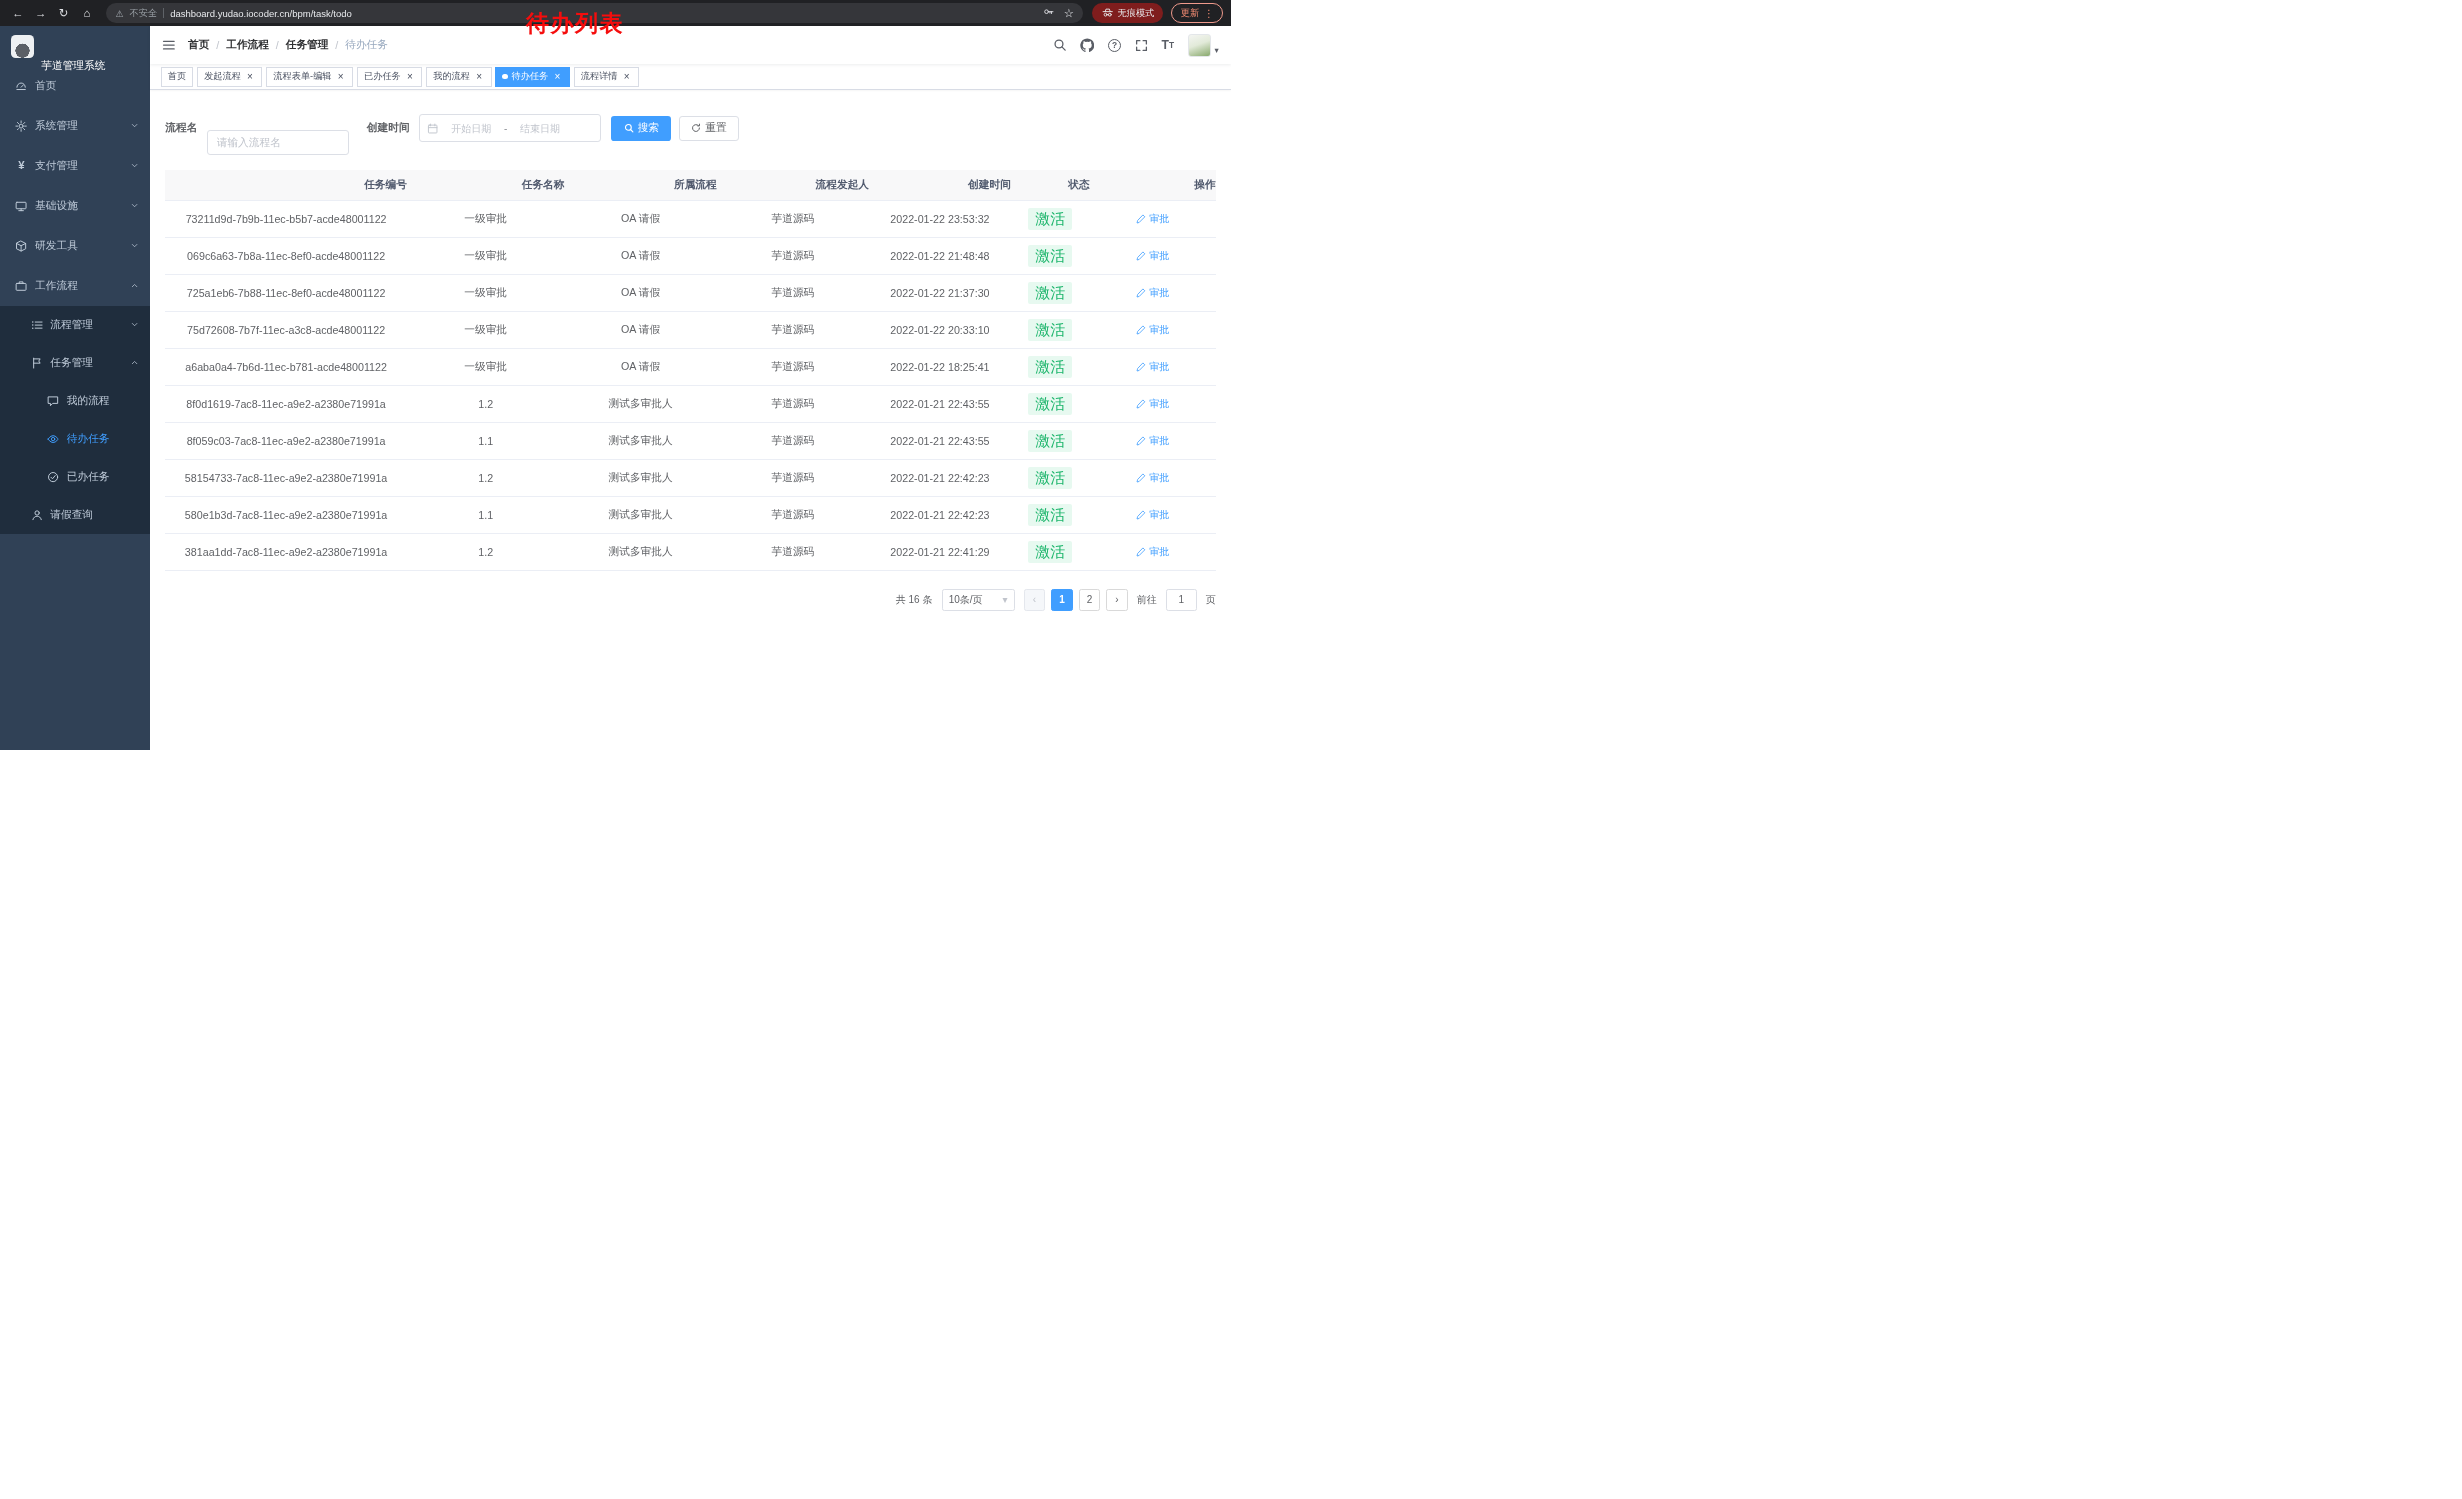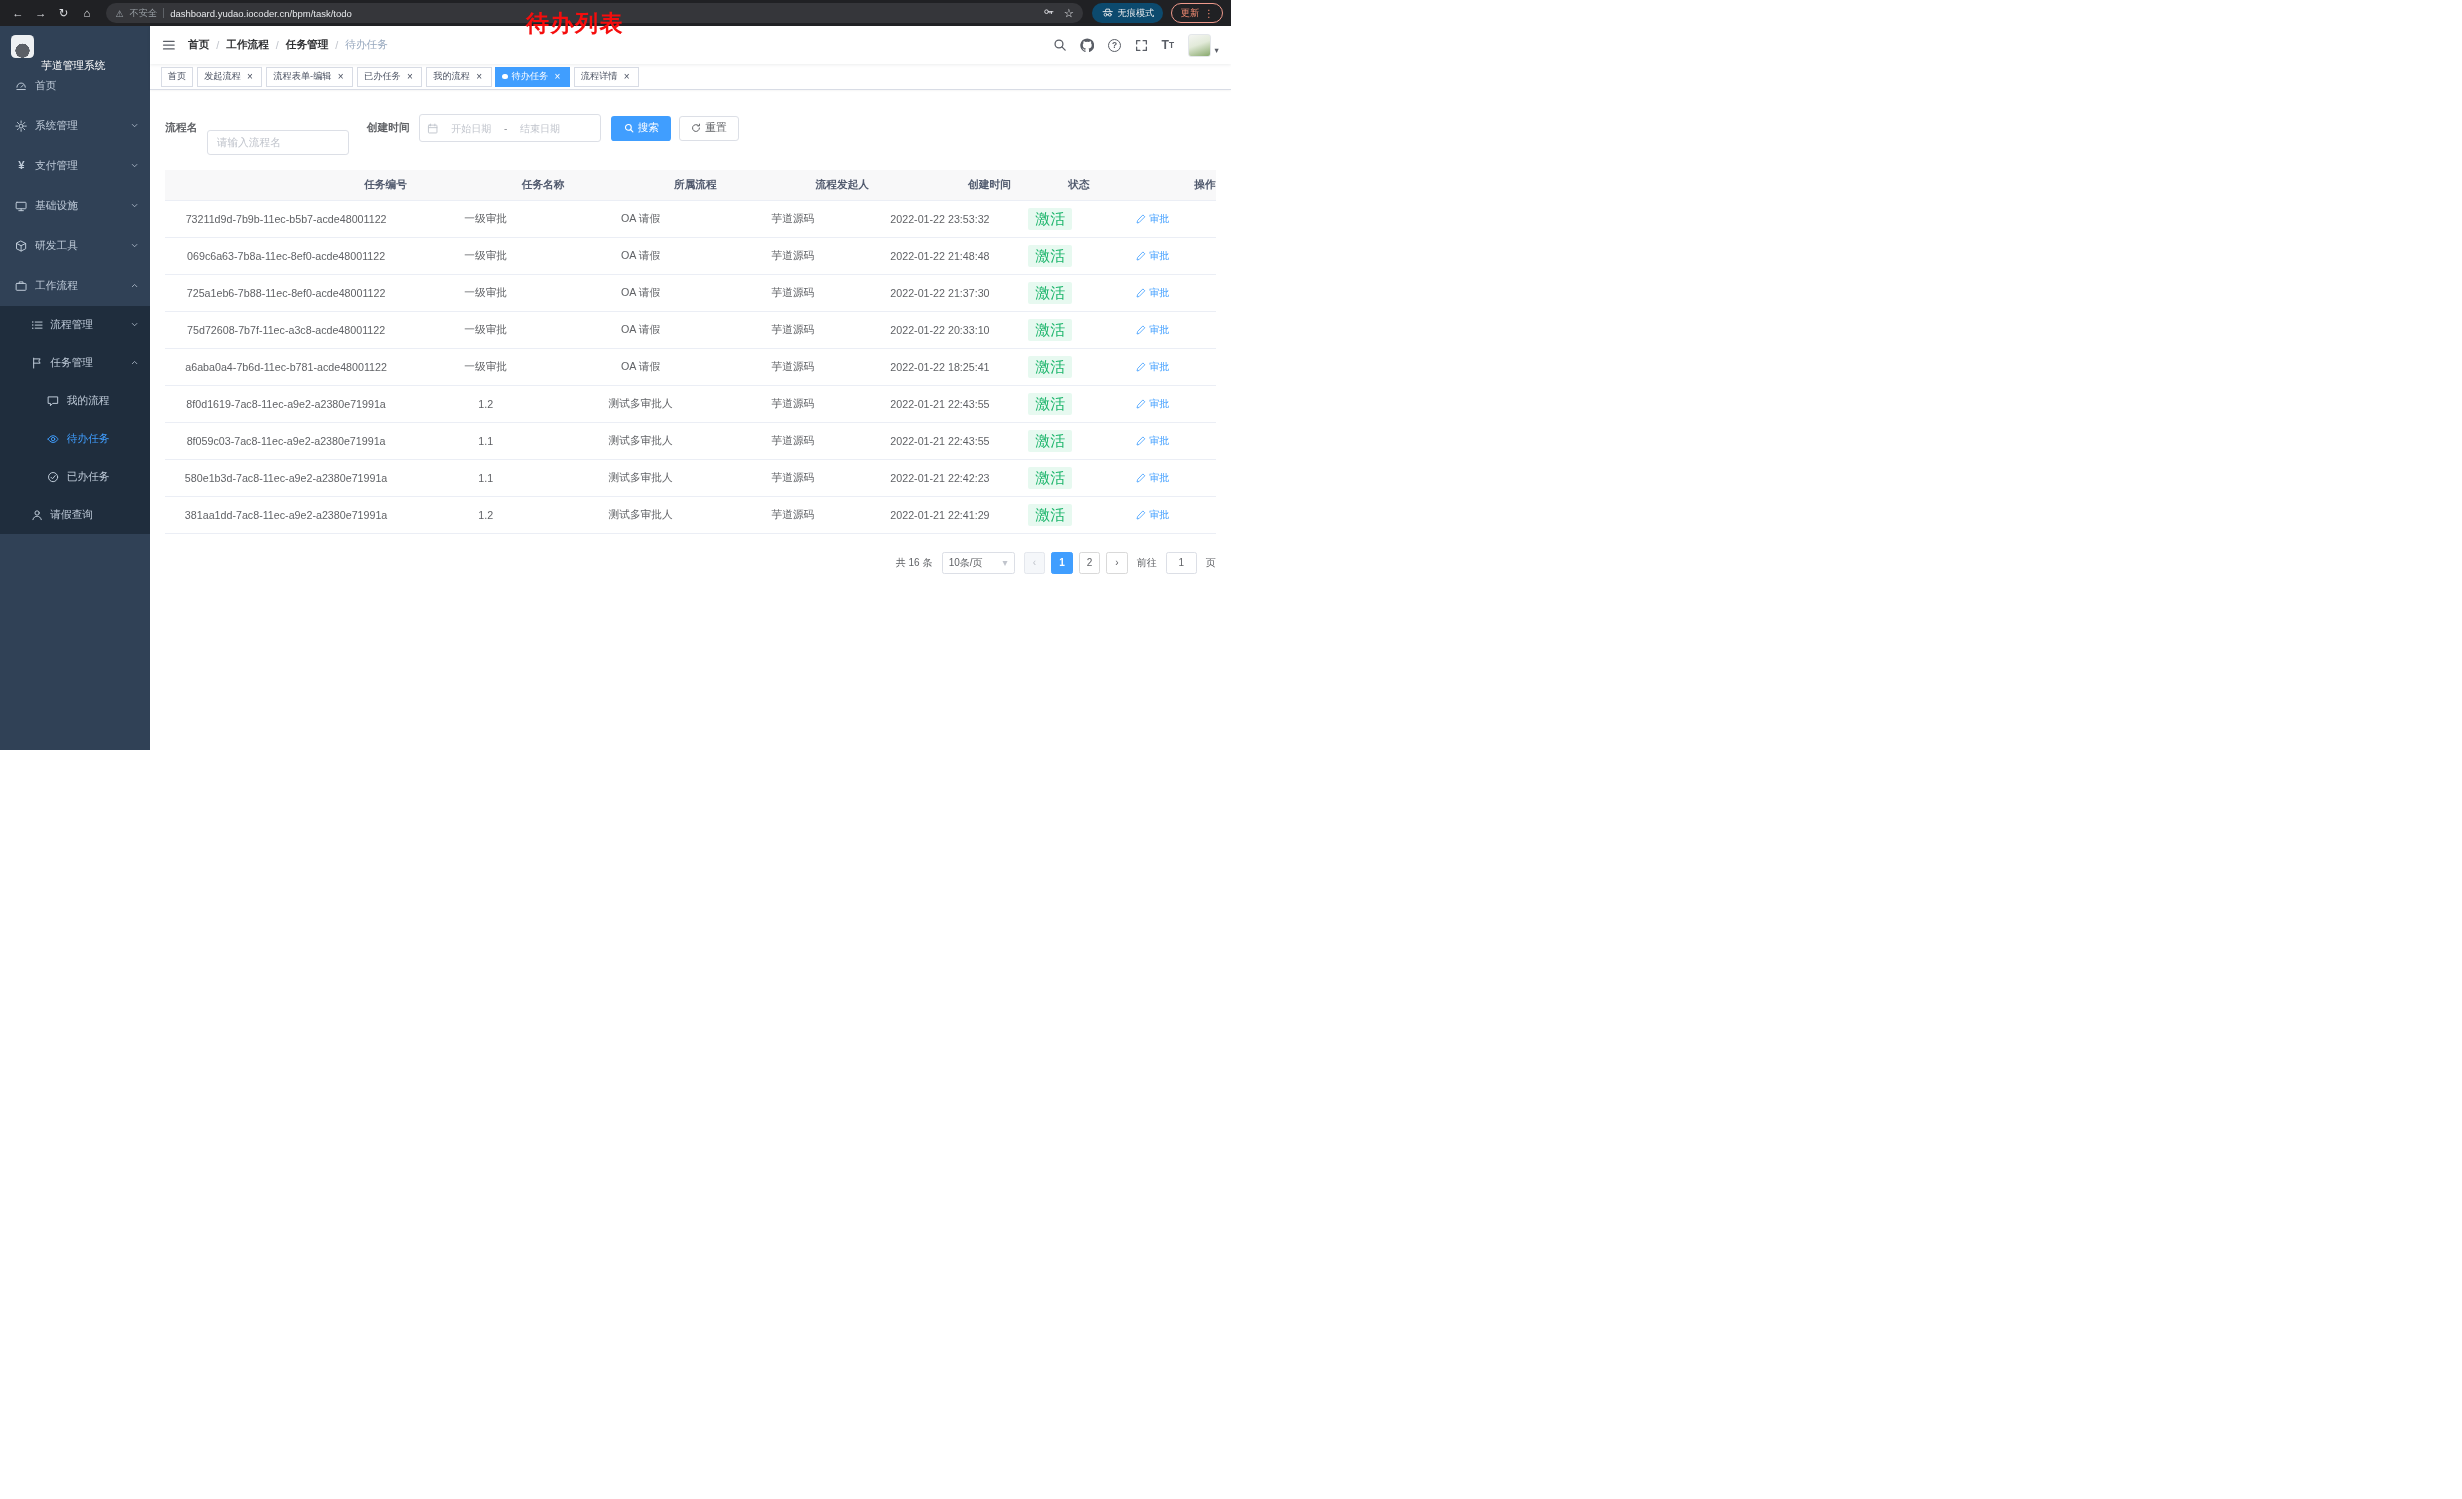--- a/index.html
+++ b/index.html
@@ -24,21 +24,21 @@
   .nav-ico{width:20px;height:20px;display:flex;align-items:center;justify-content:center;color:#dfe1e5;font-size:11.4px;border-radius:50%;flex:0 0 auto;}
   .omnibox{flex:1;height:20px;background:#35363a;border-radius:10.7px;display:flex;align-items:center;padding:0 9.2px;margin:0 6.1px;gap:6.1px;min-width:0;}
   .warn-ico{color:#9aa0a6;font-size:9.2px;}
   .sec-label{color:#9aa0a6;font-size:9.2px;white-space:nowrap;}
   .om-div{width:0.8px;height:10.7px;background:#5f6368;}
   .url-text{color:#e8eaed;font-size:9.5px;white-space:nowrap;overflow:hidden;}
   .om-spacer{flex:1;}
   .om-right{display:flex;align-items:center;gap:9.2px;color:#dfe1e5;}
   .star-ico{font-size:11.4px;color:#dfe1e5;}
   .chrome-right{display:flex;align-items:center;gap:7.6px;flex:0 0 auto;}
-  .incog-chip{display:flex;align-items:center;gap:4.6px;background:#0c4a6e;border-radius:10px;height:20px;padding:0 9.2px;color:#e8eaed;font-size:9.2px;white-space:nowrap;}
+  .incog-chip{display:flex;align-items:center;gap:4.6px;background:#7f1d1d;border-radius:10px;height:20px;padding:0 9.2px;color:#e8eaed;font-size:9.2px;white-space:nowrap;}
   .update-pill{display:flex;align-items:center;gap:4.6px;border:0.8px solid #ef9a8c;border-radius:10px;height:20px;padding:0 8.4px;color:#f28b72;font-size:9.5px;white-space:nowrap;}
   .update-pill .dots{font-size:10px;color:#f28b72;}
   .annotation{position:absolute;left:526px;top:8.4px;font-size:23px;font-weight:700;color:#f50d0d;z-index:50;letter-spacing:1.5px;white-space:nowrap;}
 
   
   .app{display:flex;height:724px;}
   .sidebar{width:150px;background:var(--sidebar-bg);color:#bfcbd9;flex:0 0 auto;font-size:10.7px;overflow:hidden;}
   .logo-row{height:40px;display:flex;align-items:center;gap:7.6px;padding:0 10.7px;}
   .logo-img{width:23px;height:23px;border-radius:4.6px;background:radial-gradient(circle at 50% 68%, #5b5f66 36%, #eef0f2 37%);flex:0 0 auto;}
   .logo-title{color:#fff;font-weight:400;font-size:10.7px;white-space:nowrap;margin-top:40px;}
@@ -529,20 +529,34 @@
               <td>2022-01-21 22:43:55</td>
               <td><span class="badge-success">激活</span></td>
               <td><a class="action-link">
                   <svg viewBox="0 0 16 16" width="10" height="10" class="si">
                     <path d="M11.5 1.9l2.6 2.6L5.1 13.5l-3.5.9.9-3.5z"></path>
                   </svg>
                   <span>审批</span>
                 </a></td>
             </tr>
             <tr>
+              <td>58154733-7ac8-11ec-a9e2-a2380e71991a</td>
+              <td>1.2</td>
+              <td>测试多审批人</td>
+              <td>芋道源码</td>
+              <td>2022-01-21 22:42:23</td>
+              <td><span class="badge-success">激活</span></td>
+              <td><a class="action-link">
+                  <svg viewBox="0 0 16 16" width="10" height="10" class="si">
+                    <path d="M11.5 1.9l2.6 2.6L5.1 13.5l-3.5.9.9-3.5z"></path>
+                  </svg>
+                  <span>审批</span>
+                </a></td>
+            </tr>
+            <tr>
               <td>580e1b3d-7ac8-11ec-a9e2-a2380e71991a</td>
               <td>1.1</td>
               <td>测试多审批人</td>
               <td>芋道源码</td>
               <td>2022-01-21 22:42:23</td>
               <td><span class="badge-success">激活</span></td>
               <td><a class="action-link">
                   <svg viewBox="0 0 16 16" width="10" height="10" class="si">
                     <path d="M11.5 1.9l2.6 2.6L5.1 13.5l-3.5.9.9-3.5z"></path>
                   </svg>

